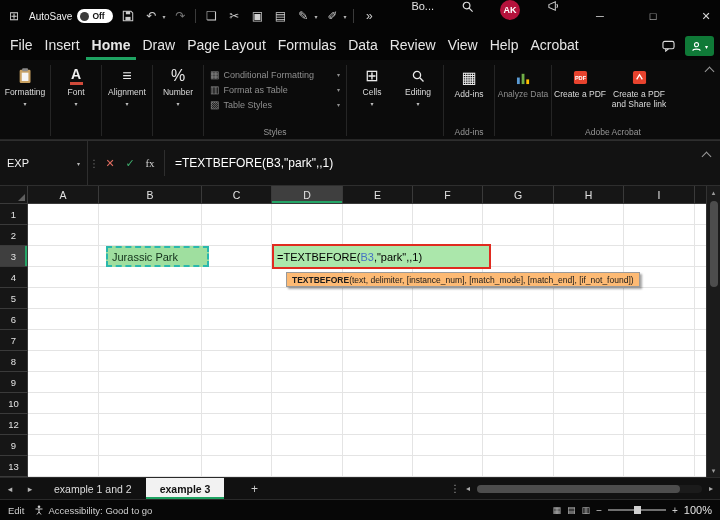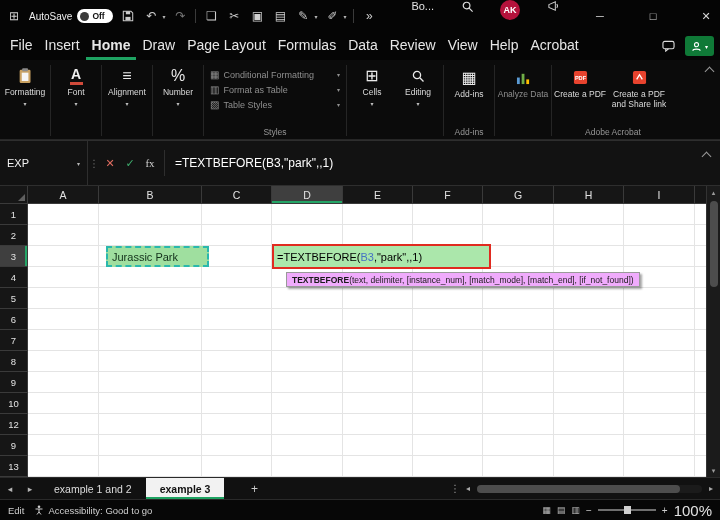--- a/index.html
+++ b/index.html
@@ -87,21 +87,21 @@
   .rh.sel { background:#3f3f3f; box-shadow:inset -2px 0 0 #23A566; }
   .cell { height:21px; background:#fff; border-right:1px solid #e4e4e4; border-bottom:1px solid #e4e4e4; }
 
   .b3 { position:absolute; left:106px; top:60px; width:103px; height:21px; background:#9FDF9F;
         border:2px dashed #2AB8AD; display:flex; align-items:center; padding-left:4px;
         font-size:11px; color:#12301a; }
   .d3box { position:absolute; left:272px; top:58px; width:219px; height:25px; border:2px solid #E02B20; background:#fff; }
   .d3fill { width:100%; height:100%; background:#ABE7AB; display:flex; align-items:center; padding-left:3px;
             font-size:11px; color:#000; white-space:nowrap; }
   .fref { color:#4472C4; }
-  .ftip { position:absolute; left:286px; top:86px; height:15px; background:#f0abfc; border:1px solid #9a9a9a;
+  .ftip { position:absolute; left:286px; top:86px; height:15px; background:#fdba74; border:1px solid #9a9a9a;
           box-shadow:1.5px 1.5px 2px rgba(0,0,0,.35); display:flex; align-items:center; padding:0 5px;
           font-size:8.5px; color:#1a1a1a; white-space:nowrap; }
   .ftip-name { font-weight:bold; }
 
   .vscroll { position:absolute; top:0; right:0; width:14px; height:291px; background:#1b1b1b;
              border-left:1px solid #333; display:flex; flex-direction:column; align-items:center; }
   .vs-ar { font-size:7px; color:#9a9a9a; height:13px; display:flex; align-items:center; }
   .vs-thumb { width:8px; height:86px; background:#4d4d4d; border-radius:4px; margin-top:2px; }
   .vs-sp { flex:1; }
 
@@ -122,21 +122,21 @@
   
   .statusbar { position:absolute; top:499px; left:0; width:720px; height:21px; background:#070707;
                border-top:1px solid #2a2a2a; display:flex; align-items:center; color:#cfcfcf;
                font-size:9.5px; padding:0 8px; gap:10px; }
   .sb-acc { display:flex; align-items:center; gap:4px; }
   .sb-right { margin-left:auto; display:flex; align-items:center; gap:6px; }
   .sb-view { font-size:9px; color:#bdbdbd; }
   .zoom-track { width:58px; height:2px; background:#6f6f6f; position:relative; }
   .zoom-thumb { position:absolute; left:26px; top:-3px; width:7px; height:8px; background:#cfcfcf; }
   .zoom-sign { font-size:10px; color:#cfcfcf; }
-  .zoom-pct { font-size:15px; color:#e2e2e2;text-align:center; }
+  .zoom-pct { font-size:11px; color:#e2e2e2;text-align:center; }
 </style>
 </head>
 <body>
 
 <div class="app">
 
   <div class="titlebar">
     <div class="tb-left">
       <span class="tb-ic">⊞</span>
       <span class="autosave">

